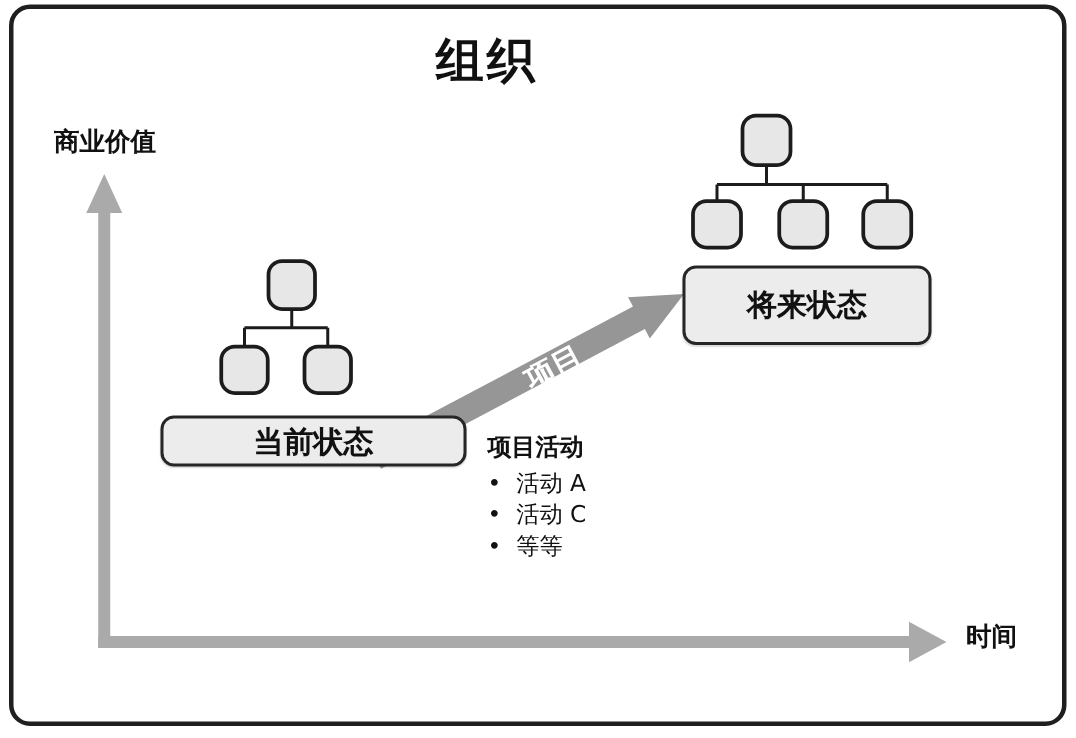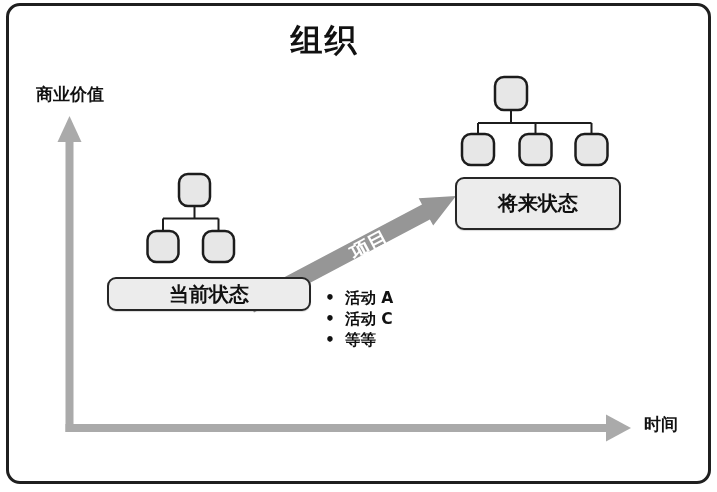--- a/index.html
+++ b/index.html
@@ -41,21 +41,21 @@
     display: flex; align-items: center; justify-content: center;
     font-size: 20px; font-weight: bold; color: #111;
     box-shadow: 0 1px 1px rgba(0,0,0,0.15);
   }
   .state-box.current { left: 107px; top: 277px; width: 204px; height: 34px; }
   .state-box.future  { left: 455px; top: 177px; width: 166px; height: 53px; }
   .activities { position: absolute; left: 325px; top: 288px; }
   .activities-heading { font-size: 16px; font-weight: bold; margin: 0 0 3px 0; }
   .activities ul { list-style: none; margin: 0; padding: 0; }
   .activities li {
-    font-size: 15.5px; font-weight: bold; line-height: 21px; white-space: nowrap;
+    font-size: 15.5px; font-weight: normal; line-height: 21px; white-space: nowrap;
   }
   .activities li::before { content: "•"; margin-right: 10px; }
 </style>
 </head>
 <body>
 
 <div class="frame"></div>
 
 <svg class="shapes" viewBox="0 0 717 492">
 
@@ -100,18 +100,19 @@
 
 <div class="state-box current">
   <span>当前状态</span>
 </div>
 
 <div class="state-box future">
   <span>将来状态</span>
 </div>
 
 <div class="activities">
+  <div class="activities-heading">项目活动</div>
   <ul>
     <li>活动 A</li>
     <li>活动 C</li>
     <li>等等</li>
   </ul>
 </div>
 
 </body></html>

